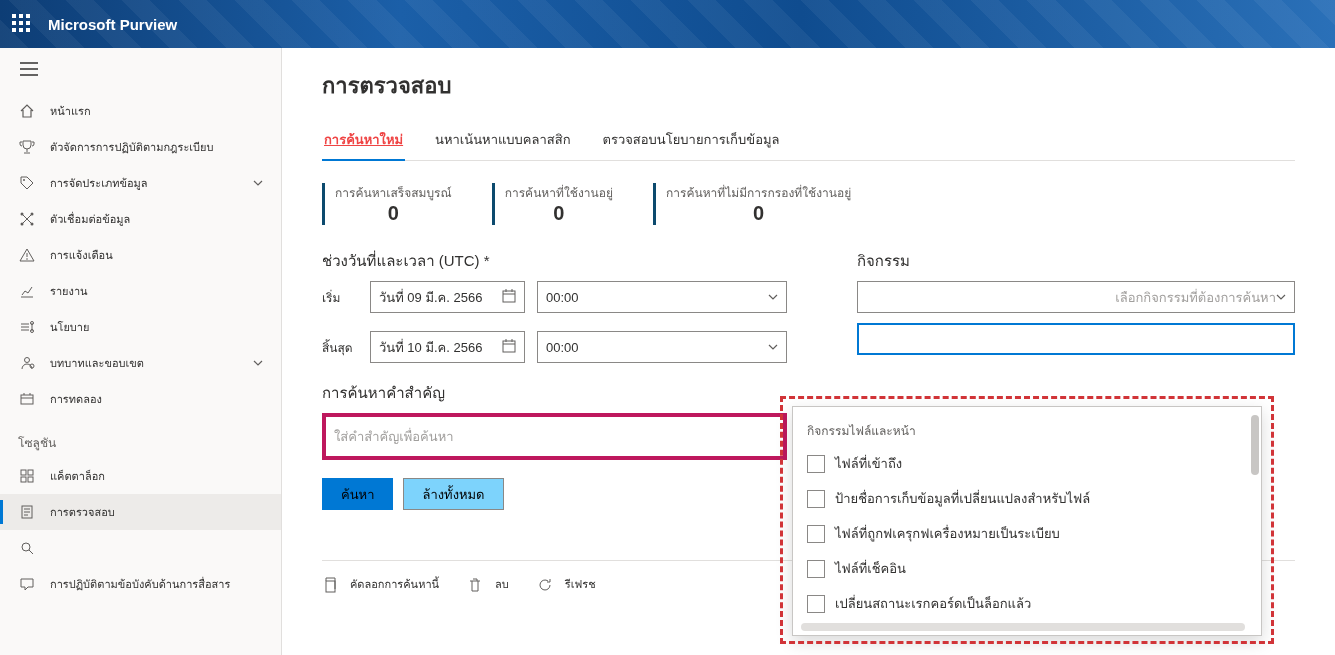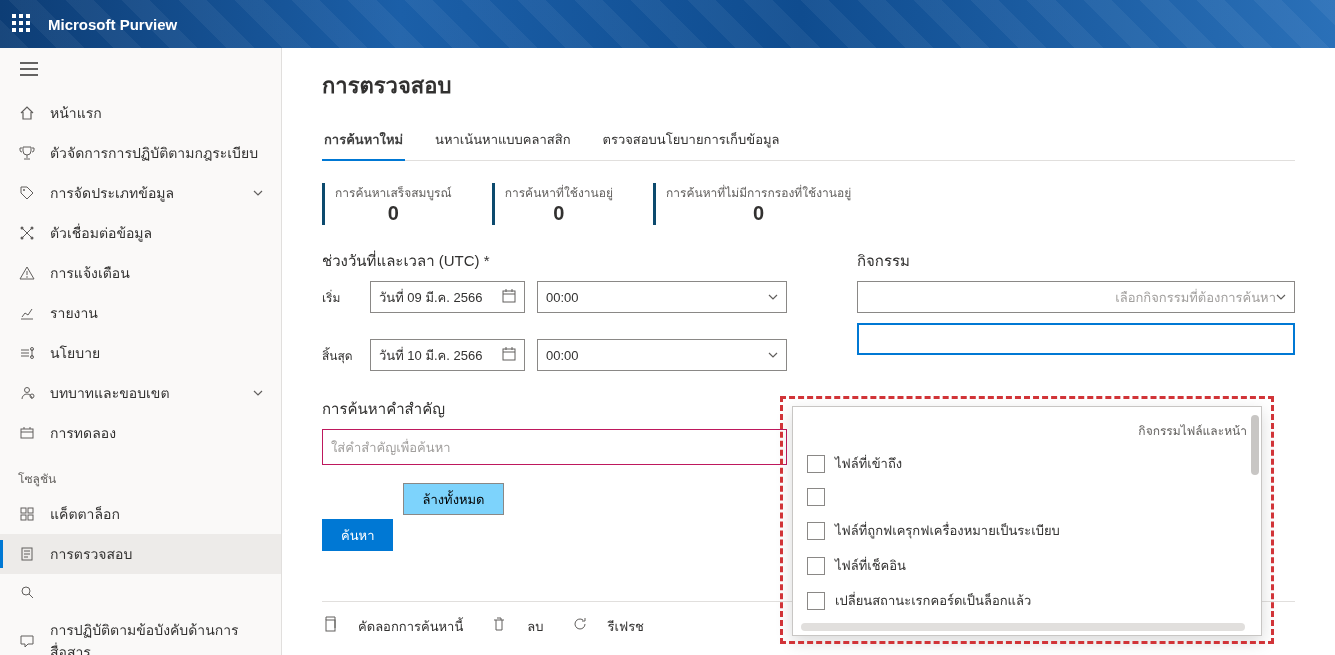--- a/index.html
+++ b/index.html
@@ -10,50 +10,50 @@
 .waffle span { background: #fff; }
 .brand { font-size: 15px; font-weight: 600; }
 .body { display: flex; height: calc(655px - 48px); }
 .sidebar { width: 282px; border-right: 1px solid #e1dfdd; background: #faf9f8; display: flex; flex-direction: column; overflow-y: auto; }
 .hamburger { padding: 14px 20px; }
 .hamburger svg { width: 18px; height: 14px; }
 .nav-item { display: flex; align-items: center; padding: 9px 18px; gap: 14px; cursor: pointer; position: relative; }
 .nav-item.active { background: #edebe9; }
 .nav-item.active::before { content: ""; position: absolute; left: 0; top: 6px; bottom: 6px; width: 3px; background: #0078d4; }
 .nav-icon { width: 18px; height: 18px; display: flex; align-items: center; justify-content: center; color: #605e5c; flex-shrink: 0; }
-.nav-label { flex: 1; font-size: 14px; }
+.nav-label { flex: 1; font-size: 11px; }
 .nav-chevron { color: #605e5c; }
 .section-title { padding: 16px 18px 6px; font-size: 12px; color: #605e5c; }
 .main { flex: 1; padding: 20px 40px; overflow: hidden; position: relative; }
 h1 { font-size: 22px; font-weight: 600; margin-bottom: 18px; }
 .tabs { display: flex; gap: 28px; border-bottom: 1px solid #e1dfdd; margin-bottom: 22px; }
 .tab { padding: 8px 2px 10px; cursor: pointer; font-size: 13px; position: relative; }
-.tab.active { color: #404040; font-weight: 600; }
+.tab.active { color: #ef4444; font-weight: 600; text-decoration: underline; }
 .tab.active::after { content: ""; position: absolute; left: 0; right: 0; bottom: -1px; height: 2px; background: #0078d4; }
 .stats { display: flex; gap: 40px; margin-bottom: 24px; }
 .stat { border-left: 3px solid #0c4a6e; padding-left: 10px; text-align: center; }
 .stat-label { font-size: 12px; color: #605e5c; }
 .stat-value { font-size: 20px; font-weight: 600; }
 .row { display: flex; gap: 70px; margin-bottom: 8px; }
 .col { flex: 1; }
 .field-label { font-size: 15px; margin-bottom: 8px; display: block; }
-.date-row { display: flex; align-items: center; gap: 12px; margin-bottom: 26px; }
+.date-row { display: flex; align-items: center; gap: 12px; margin-bottom: 18px; }
 .date-row .lbl { width: 36px; font-size: 12px; }
 .date-input { width: 155px; height: 32px; border: 1px solid #8a8886; padding: 0 8px; display: flex; align-items: center; justify-content: space-between; font-size: 13px; }
 .time-input { width: 250px; height: 32px; border: 1px solid #8a8886; padding: 0 8px; display: flex; align-items: center; justify-content: space-between; font-size: 13px; }
-.text-input { width: 100%; height: 36px; border: 1px solid #be185d; padding: 4px 8px; font-size: 13px; }
+.text-input { width: 100%; height: 47px; border: 4px solid #be185d; padding: 4px 8px; font-size: 13px; }
 .text-input::placeholder { color: #a19f9d; }
 .dropdown { width: 100%; height: 32px; border: 1px solid #8a8886; padding: 0 8px; display: flex; align-items: center; justify-content: flex-end; font-size: 13px; cursor: pointer; }
 .dropdown input { border: none; outline: none; flex: 1; font-size: 13px; }
 .dropdown.focused { border: 2px solid #0078d4; padding: 0 7px; height: 32px; }
 .btn { height: 32px; padding: 0 18px; border: 1px solid #8a8886; background: #7dd3fc; font-size: 13px; cursor: pointer; }
-.btn.primary { background: #0078d4; border-color: #0078d4; color: #ffffff; margin-top: 36px; }
+.btn.primary { background: #0078d4; border-color: #0078d4; color: #000000; }
 .btn-row { display: flex; gap: 10px; margin-top: 18px; }
 .footer-actions { border-top: 1px solid #e1dfdd; padding-top: 14px; margin-top: 50px; display: flex; gap: 28px; }
-.footer-btn { display: flex; align-items: flex-start; gap: 20px; cursor: pointer; font-size: 13px; color: #323130; }
+.footer-btn { display: flex; align-items: flex-end; gap: 12px; cursor: pointer; font-size: 11px; color: #323130; }
 .footer-btn svg { width: 16px; height: 16px; }
 .highlight-box { position: absolute; border: 3px dashed #d13438; pointer-events: none; }
 .activity-panel { position: absolute; background: #fff; border: 1px solid #c8c6c4; box-shadow: 0 6px 16px rgba(0,0,0,0.15); padding: 8px 0; overflow-y: auto; }
 .activity-group { padding: 6px 14px; font-size: 12px; color: #605e5c; }
 .activity-item { display: flex; align-items: center; padding: 7px 14px; gap: 10px; font-size: 13px; cursor: pointer; }
 .checkbox { width: 18px; height: 18px; border: 1px solid #8a8886; flex-shrink: 0; }
 .scrollbar-v { position: absolute; right: 2px; top: 8px; bottom: 20px; width: 8px; }
 .scrollbar-v .thumb { position: absolute; top: 0; width: 8px; height: 60px; background: #c8c6c4; border-radius: 4px; }
 .scrollbar-h { position: absolute; left: 8px; right: 16px; bottom: 4px; height: 8px; background: #e1dfdd; border-radius: 4px; }
 .chev { width: 10px; height: 10px; }
@@ -319,29 +319,30 @@
         <span>ลบ</span>
       </div>
       <div class="footer-btn">
         <svg viewBox="0 0 16 16">
             <path d="M13 8 A5 5 0 1 1 11 4 M13 2 V5 H10" fill="none" stroke="#605e5c"></path>
           </svg>
         <span>รีเฟรช</span>
       </div>
     </div>
 
-    <div class="activity-panel" style="left:510px; top:358px; width:470px; height:230px;text-align:right;">
+    <div class="activity-panel" style="left:510px; top:358px; width:470px; height:230px;">
       <div class="activity-group">กิจกรรมไฟล์และหน้า</div>
       <div id="activity-items">
           <div class="activity-item">
             <span class="checkbox"></span>
             <span>ไฟล์ที่เข้าถึง</span>
           </div>
           <div class="activity-item">
             <span class="checkbox"></span>
+            <span>ป้ายชื่อการเก็บข้อมูลที่เปลี่ยนแปลงสำหรับไฟล์</span>
           </div>
           <div class="activity-item">
             <span class="checkbox"></span>
             <span>ไฟล์ที่ถูกฟเครุกฟเครื่องหมายเป็นระเบียบ</span>
           </div>
           <div class="activity-item">
             <span class="checkbox"></span>
             <span>ไฟล์ที่เช็คอิน</span>
           </div>
           <div class="activity-item">

